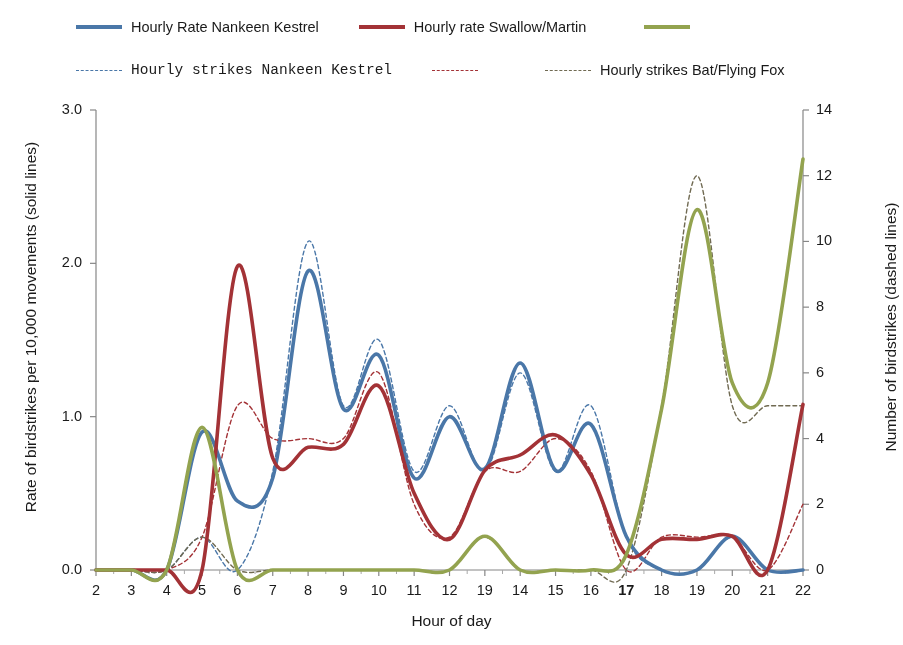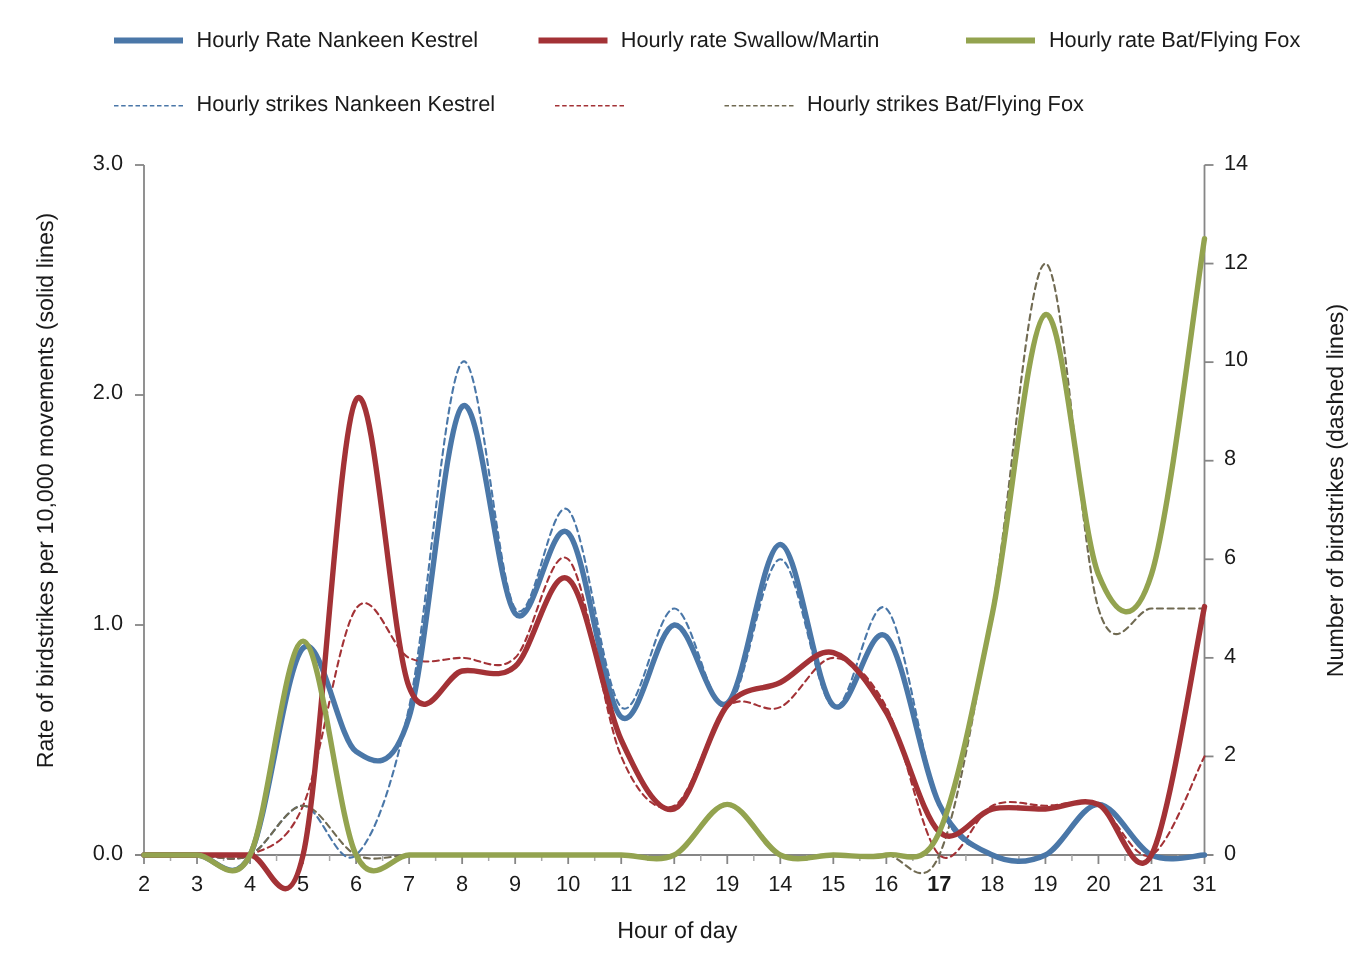--- a/index.html
+++ b/index.html
@@ -38,25 +38,24 @@
         <div class="legend-item" style="margin-left: 0px;">
           <span class="legend-swatch solid" style="border-top-color: rgb(74, 119, 168);"></span>
           <span class="legend-label">Hourly Rate Nankeen Kestrel</span>
         </div>
         <div class="legend-item" style="margin-left: 40px; text-align: center;">
           <span class="legend-swatch solid" style="border-top-color: rgb(163, 50, 54);"></span>
           <span class="legend-label">Hourly rate Swallow/Martin</span>
         </div>
         <div class="legend-item" style="margin-left: 58px;">
           <span class="legend-swatch solid" style="border-top-color: rgb(147, 163, 79);"></span>
-          <span class="legend-label">Hourly rate Bat/Flying Fox</span>
         </div>
       </div>
     <div class="legend-row row2" id="legend-row-1">
-        <div class="legend-item" style="margin-left: 0px;">
+        <div class="legend-item" style="margin-left: 0px; font-family: Liberation Mono, monospace;">
           <span class="legend-swatch dashed" style="border-top-color: rgb(74, 119, 168);"></span>
           <span class="legend-label">Hourly strikes Nankeen Kestrel</span>
         </div>
         <div class="legend-item" style="margin-left: 40px;">
           <span class="legend-swatch dashed" style="border-top-color: rgb(163, 50, 54);"></span>
         </div>
         <div class="legend-item" style="margin-left: 58px;">
           <span class="legend-swatch dashed" style="border-top-color: rgb(112, 106, 82);"></span>
           <span class="legend-label">Hourly strikes Bat/Flying Fox</span>
         </div>
@@ -158,15 +157,15 @@
       <div class="tick-label xtick" style="left: 432.5px; top: 582px;">12</div>
       <div class="tick-label xtick" style="left: 467.85px; top: 582px;">19</div>
       <div class="tick-label xtick" style="left: 503.2px; top: 582px;">14</div>
       <div class="tick-label xtick" style="left: 538.55px; top: 582px;">15</div>
       <div class="tick-label xtick" style="left: 573.9px; top: 582px;">16</div>
       <div class="tick-label xtick" style="left: 609.25px; top: 582px; font-weight: bold;">17</div>
       <div class="tick-label xtick" style="left: 644.6px; top: 582px;">18</div>
       <div class="tick-label xtick" style="left: 679.95px; top: 582px; text-align: center;">19</div>
       <div class="tick-label xtick" style="left: 715.3px; top: 582px;">20</div>
       <div class="tick-label xtick" style="left: 750.65px; top: 582px;">21</div>
-      <div class="tick-label xtick" style="left: 786px; top: 582px;">31</div>
+      <div class="tick-label xtick" style="left: 786px; top: 582px;">22</div>
     </div>
 </div>
 
 </body></html>

